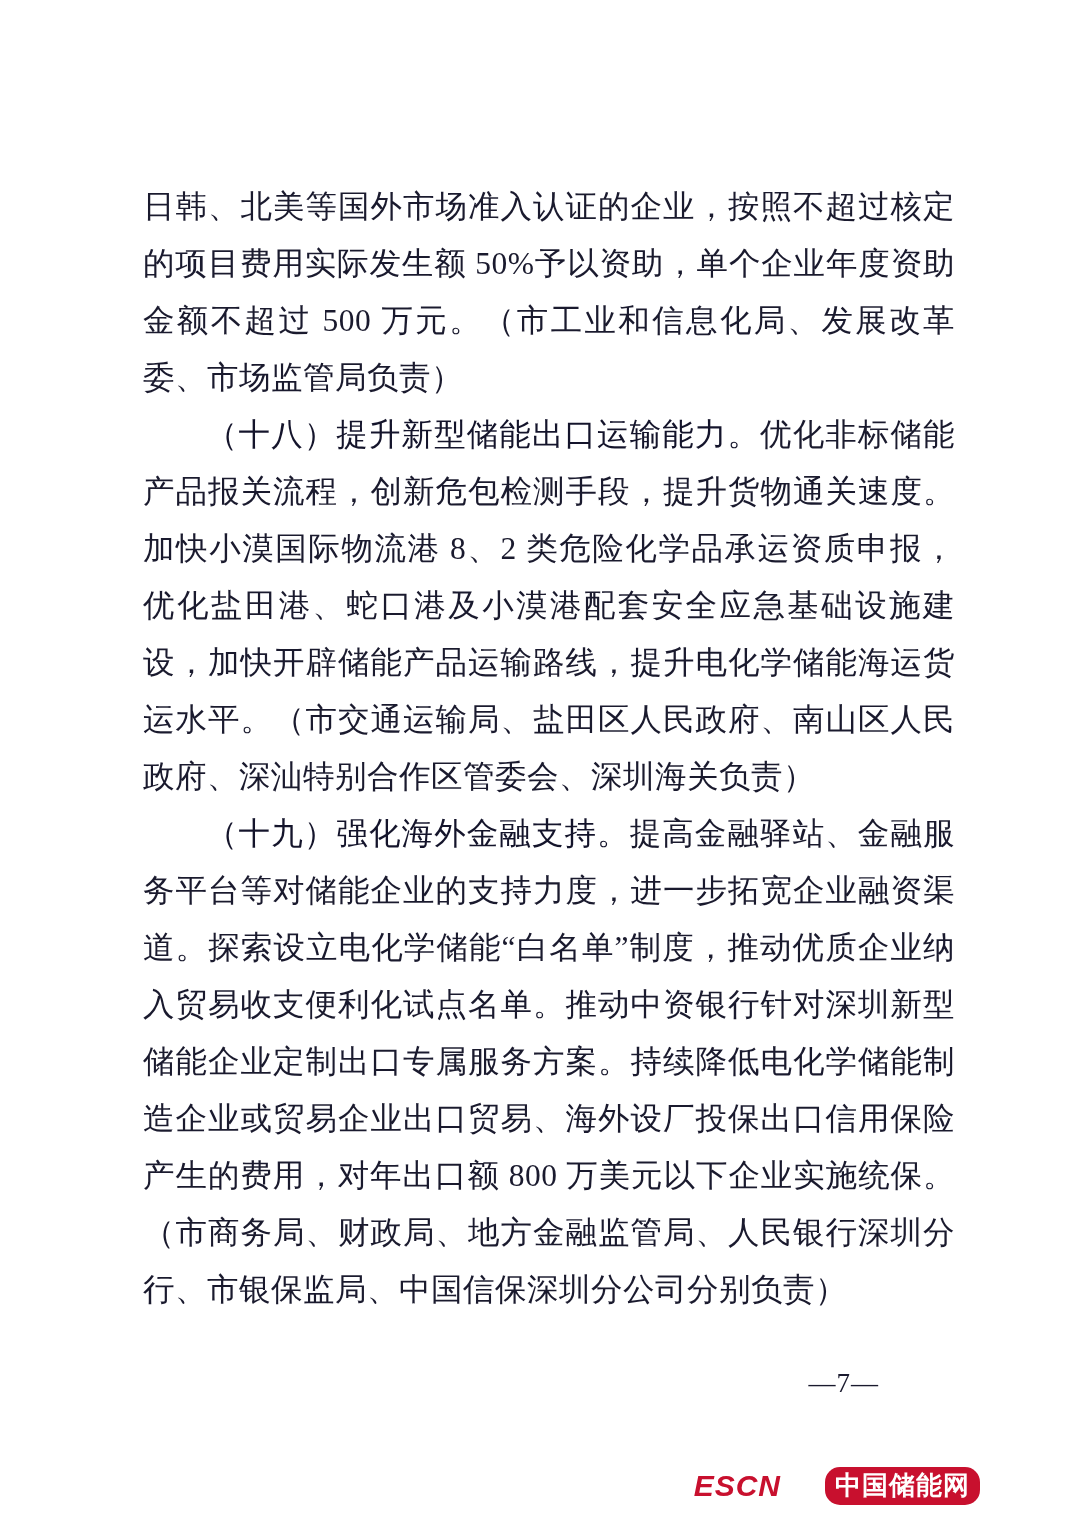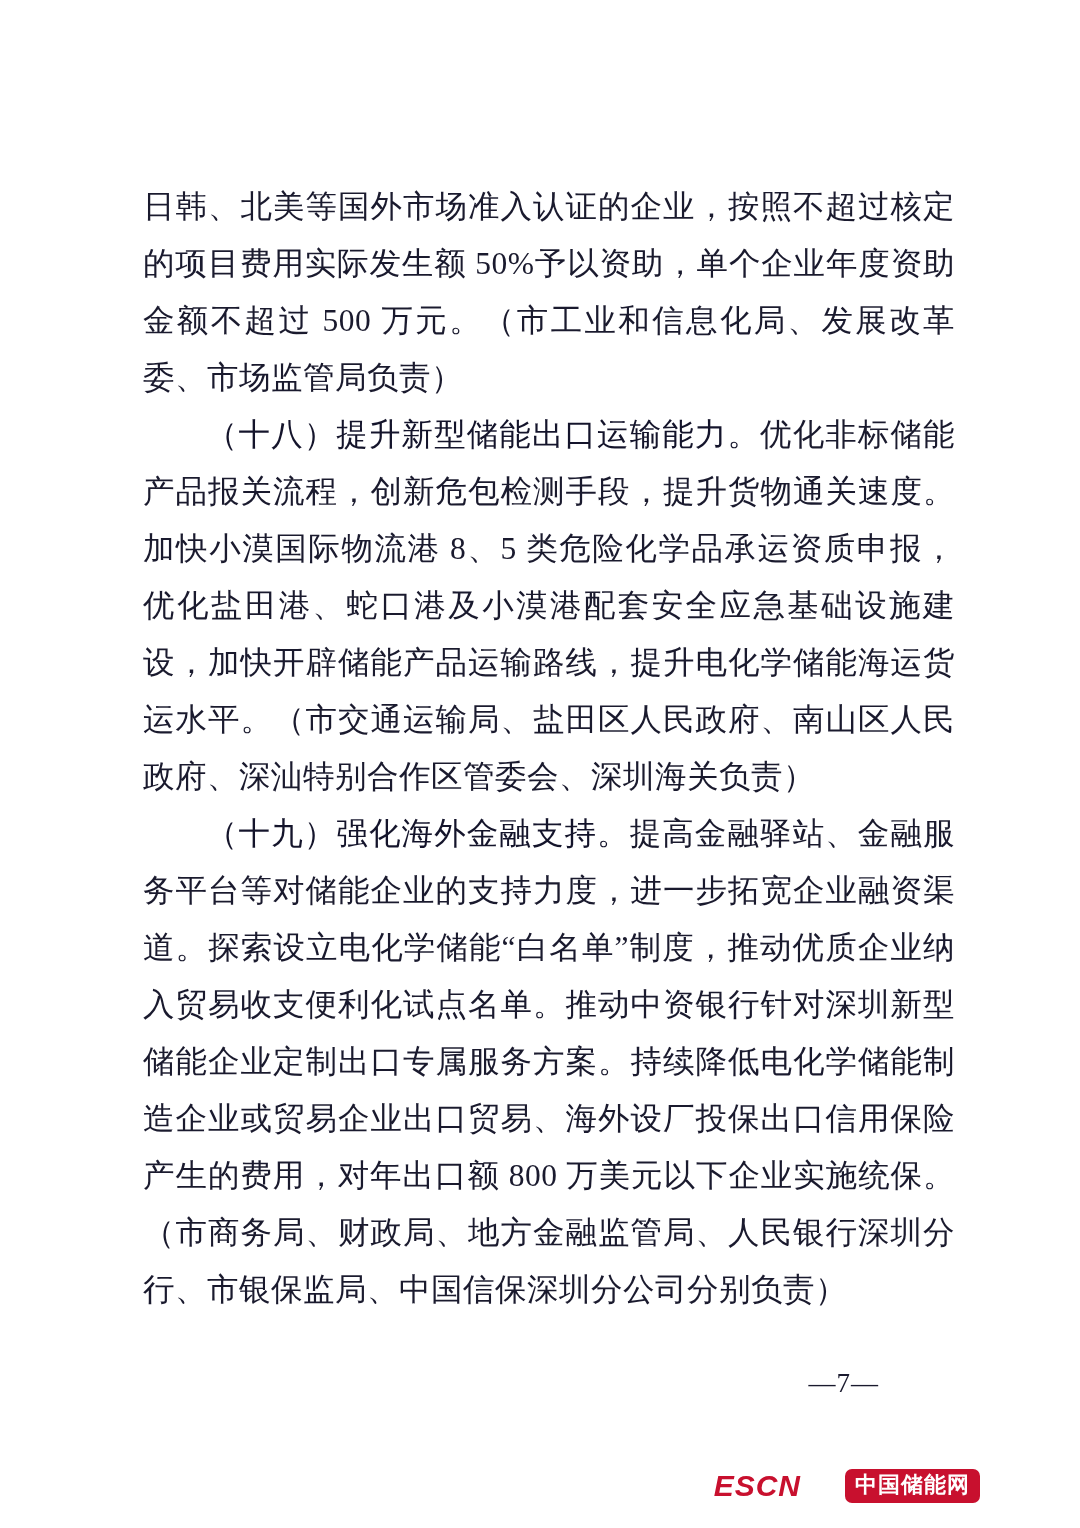--- a/index.html
+++ b/index.html
@@ -65,40 +65,40 @@
     font-size: 30px;
     color: #c8102e;
     letter-spacing: 1px;
     padding-right: 8px;
   }
   .wm-box {
     background: #c8102e;
     color: #ffffff;
     font-family: "Liberation Sans", sans-serif;
     font-weight: bold;
-    font-size: 22px;
+    font-size: 26px;
     letter-spacing: 1px;
     padding: 5px 10px 7px 10px;
-    border-radius: 7px;
+    border-radius: 15px;
     line-height: 1;
   }
 </style>
 </head>
 <body>
 
 <div class="page">
 
   <div class="doc-body">
 
     <p class="para">
       <span>日韩、北美等国外市场准入认证的企业，按照不超过核定的项目费用实际发生额 50%予以资助，单个企业年度资助金额不超过 500 万元。（市工业和信息化局、发展改革委、市场监管局负责）</span>
     </p>
 
     <p class="para indent">
-      <span class="heading-run">（十八）提升新型储能出口运输能力。</span><span>优化非标储能产品报关流程，创新危包检测手段，提升货物通关速度。加快小漠国际物流港 8、5 类危险化学品承运资质申报，优化盐田港、蛇口港及小漠港配套安全应急基础设施建设，加快开辟储能产品运输路线，提升电化学储能海运货运水平。（市交通运输局、盐田区人民政府、南山区人民政府、深汕特别合作区管委会、深圳海关负责）</span>
+      <span class="heading-run">（十八）提升新型储能出口运输能力。</span><span>优化非标储能产品报关流程，创新危包检测手段，提升货物通关速度。加快小漠国际物流港 8、2 类危险化学品承运资质申报，优化盐田港、蛇口港及小漠港配套安全应急基础设施建设，加快开辟储能产品运输路线，提升电化学储能海运货运水平。（市交通运输局、盐田区人民政府、南山区人民政府、深汕特别合作区管委会、深圳海关负责）</span>
     </p>
 
     <p class="para indent">
       <span class="heading-run">（十九）强化海外金融支持。</span><span>提高金融驿站、金融服务平台等对储能企业的支持力度，进一步拓宽企业融资渠道。探索设立电化学储能“白名单”制度，推动优质企业纳入贸易收支便利化试点名单。推动中资银行针对深圳新型储能企业定制出口专属服务方案。持续降低电化学储能制造企业或贸易企业出口贸易、海外设厂投保出口信用保险产生的费用，对年出口额 800 万美元以下企业实施统保。（市商务局、财政局、地方金融监管局、人民银行深圳分行、市银保监局、中国信保深圳分公司分别负责）</span>
     </p>
 
 
   </div>
 
   <div class="page-number">—7—</div>

